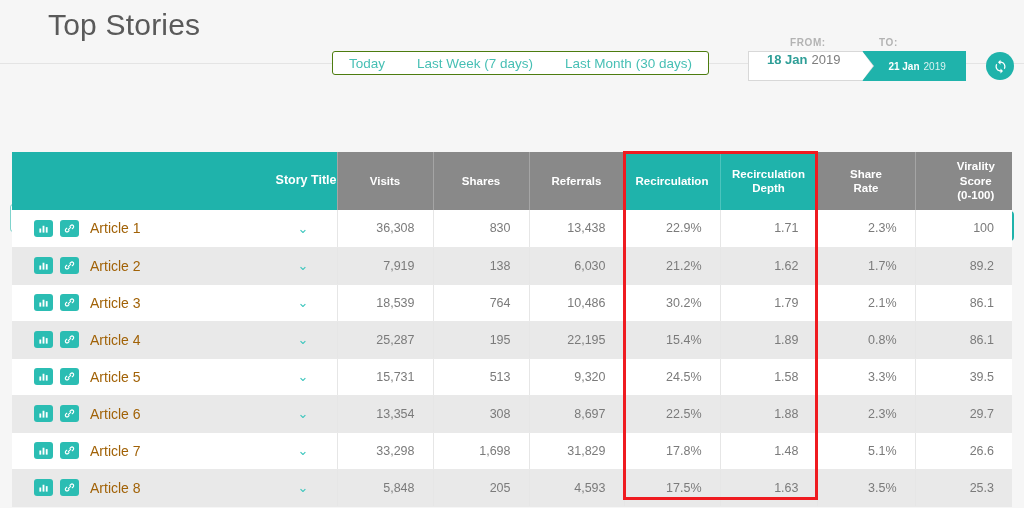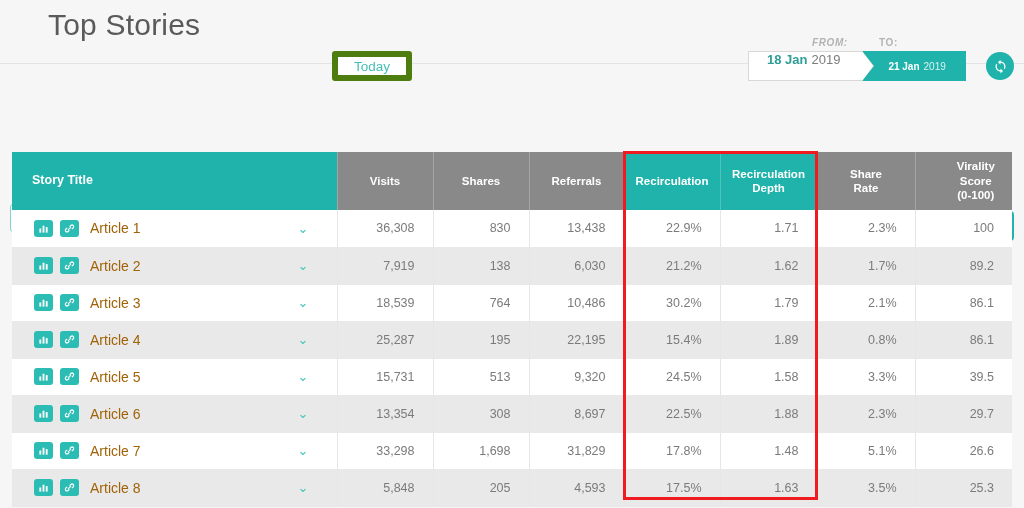--- a/index.html
+++ b/index.html
@@ -19,36 +19,36 @@
     letter-spacing: 0.2px;
   }
   .hairline {
     position: absolute; left: 0; top: 63px; width: 1024px; height: 1px;
     background: #e4e4e4;
   }
 
   
   .range-tabs {
     position: absolute; left: 332px; top: 51px;
-    height: 30px; display: flex; align-items: stretch;
-    background: #ffffff; border: 6px solid #4d7c0f; border-radius: 3px;
+    height: 24px; display: flex; align-items: stretch;
+    background: #ffffff; border: 1px solid #4d7c0f; border-radius: 3px;
     overflow: hidden;
   }
   .range-tab {
     display: flex; align-items: center; justify-content: center;
     padding: 0 16px; font-size: 13.5px; color: #46bfb4;
     cursor: pointer; white-space: nowrap;
   }
 
   
   .from-label, .to-label {
     position: absolute; font-size: 10px; letter-spacing: 0.6px;
     color: #b3b3b3; font-weight: 700;
   }
-  .from-label { left: 812px; top: 37px; font-style: italic; }
+  .from-label { left: 790px; top: 37px; }
   .to-label   { left: 879px; top: 37px; }
 
   .daterange {
     position: absolute; left: 748px; top: 51px; height: 30px;
     display: flex; align-items: stretch;
   }
   .date-from {
     position: relative; background:#fff; border:1px solid #d8d8d8; border-right:none;
     display:flex; padding: 0 22px 0 18px;
     font-size: 13px; color:#7d7d7d; white-space:nowrap; z-index:1;
@@ -105,21 +105,21 @@
   
   .table-wrap { position:absolute; left:12px; top:152px; width:1000px; }
   table { border-collapse:collapse; width:1000px; table-layout:fixed; }
 
   thead th {
     background:#898989; color:#fff; font-size:11.5px; font-weight:700;
     height:58px; vertical-align:middle; text-align:center;
     border-right:1px solid #a5a5a5; line-height:1.25;
   }
   thead th:last-child { border-right:none;padding-left:24px; }
-  thead th.story { background:#1fb3ab; text-align:left; padding-left:20px; font-size:12.5px; }
+  thead th.story { background:#1fb3ab; text-align:right; padding-left:20px; font-size:12.5px; }
   thead th.hl { background:#1fb3ab; border-right:1px solid #4cc4bd; }
 
   tbody td {
     height:37px; font-size:12.5px; color:#7b7b7b;
     text-align:right; padding-right:18px;
     border-right:1px solid #e6e6e6; border-bottom:1px solid #e9e9e9;
     background:#ffffff; vertical-align:middle;
   }
   tbody tr.alt td { background:#e9e9e9;margin-top:20px; }
   tbody td:last-child { border-right:none; }
@@ -145,20 +145,22 @@
 <body>
 
 <div class="page">
 
   <div class="topbar">
     <div class="page-title">Top Stories</div>
     <div class="hairline"></div>
 
     <div class="range-tabs">
       <div class="range-tab">Today</div>
+      <div class="range-tab">Last Week (7 days)</div>
+      <div class="range-tab">Last Month (30 days)</div>
     </div>
 
     <div class="from-label">FROM:</div>
     <div class="to-label">TO:</div>
 
     <div class="daterange">
       <div class="date-from">
         <span class="d">18 Jan</span>
         <span>2019</span>
       </div>

